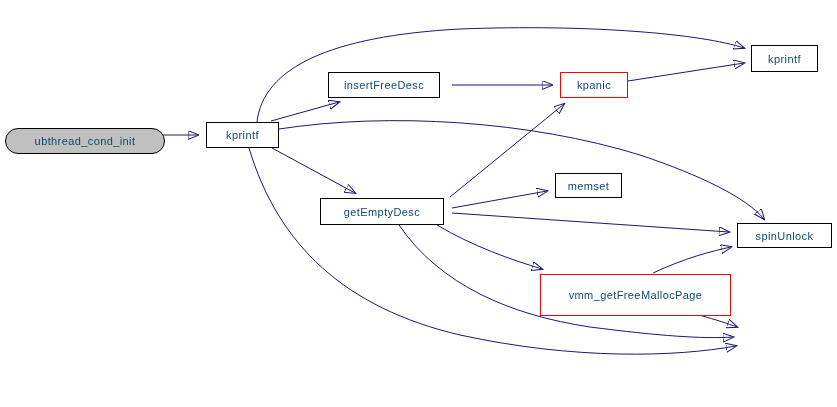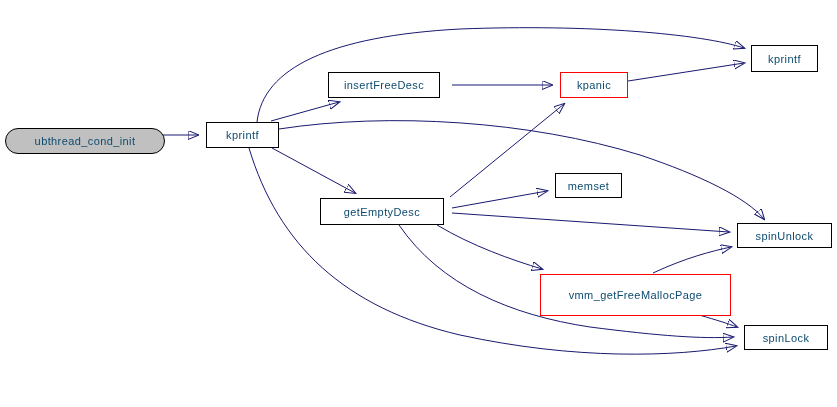--- a/index.html
+++ b/index.html
@@ -87,15 +87,14 @@
   <div class="node" style="left:751px; top:45px; width:67px; height:27px;">kprintf</div>
 
   <div class="node" style="left:320px; top:198px; width:124px; height:27px;">getEmptyDesc</div>
 
   <div class="node" style="left:555px; top:173px; width:67px; height:25px;">memset</div>
 
   <div class="node" style="left:737px; top:223px; width:95px; height:25px;text-align:right;">spinUnlock</div>
 
   <div class="node highlight" style="left:497px; top:274px; width:191px; height:42px;margin-left:43px;">vmm_getFreeMallocPage</div>
 
-  <div class="node" style="left:744px; top:325px; width:84px; height:25px;">spinLock</div>
 
 </div>
 
 </body></html>

